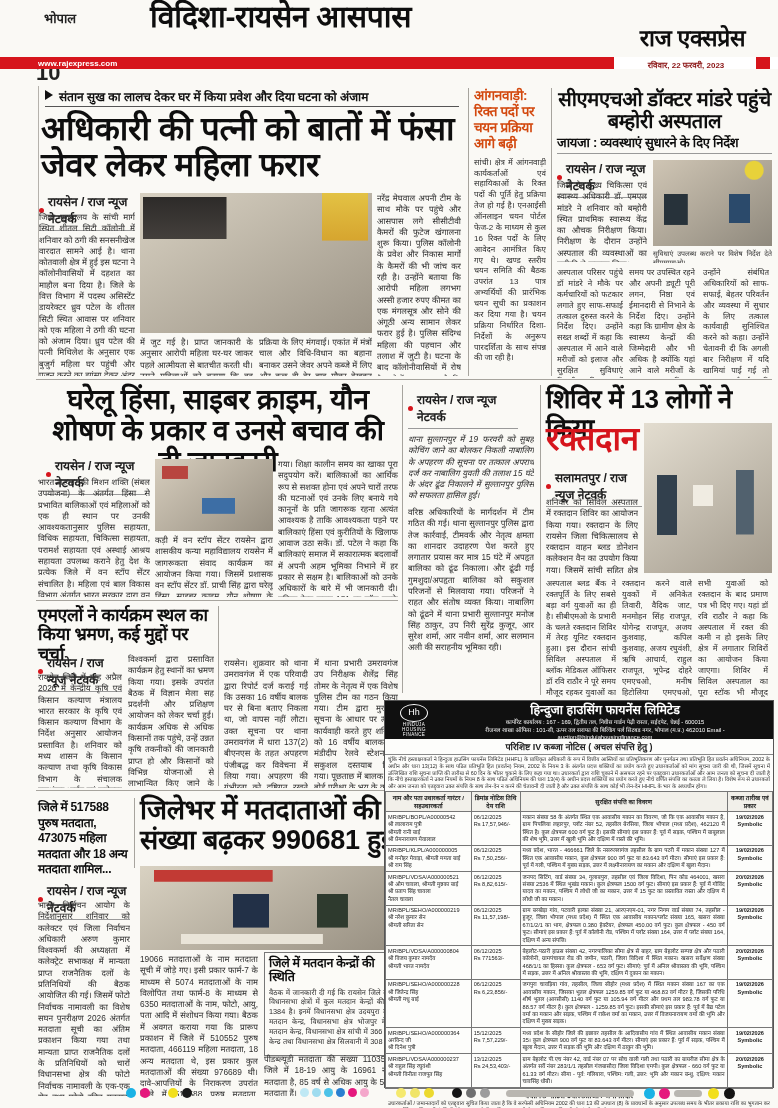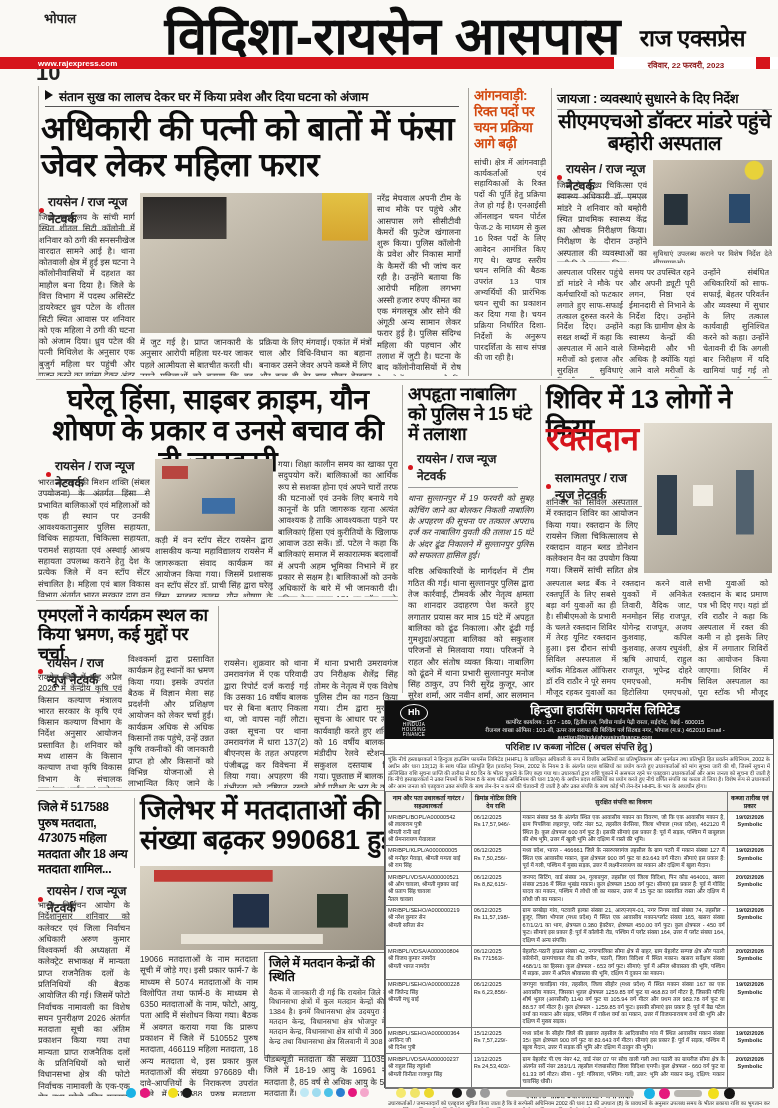--- a/index.html
+++ b/index.html
@@ -31,37 +31,37 @@
              linear-gradient(#2e3a2e,#2e3a2e) 78% 55%/12% 40% no-repeat,
              linear-gradient(#e9e4d8,#e9e4d8) 35% 92%/55% 12% no-repeat,
              linear-gradient(150deg,#d9d2c2,#978f81);}
   .rule{background:#a7a49e;}
   .cap{font-size:7px;line-height:1.3;color:#333;text-align:justify;overflow:hidden;}
   
   .notice{border:1px solid #555;background:#fdfdfb;}
   .nbar{background:#101010;color:#fff;display:flex;align-items:center;gap:6px;padding:2px 6px;}
   .nlogo{width:46px;flex:0 0 auto;text-align:center;color:#fff;}
   .nlogo .oval{width:26px;height:16px;border:1.5px solid #fff;border-radius:50%;margin:0 auto;
-               font-size:9px;font-weight:bold;line-height:15px;}
+               font-size:9px;font-weight:normal;line-height:15px;}
   .nlogo .lt{font-size:4.5px;letter-spacing:.4px;}
   .ntable{border-collapse:collapse;width:100%;table-layout:fixed;}
   .ntable th,.ntable td{border:1px solid #777;padding:1.5px 2px;vertical-align:top;
       font-size:5.6px;line-height:1.32;white-space:pre-line;word-break:break-word;}
   .ntable th{font-size:6.2px;text-align:center;font-weight:bold;background:#f2f0ea;vertical-align:middle;}
   .nt-c0{width:22%;} .nt-c1{width:12%;} .nt-c2{width:55%;text-align:justify;} .nt-c3{width:11%;font-weight:bold;text-align:center;}
   .dot{border-radius:50%;position:absolute;top:0;}
   .pill{border-radius:5px;background:#b9b6b0;position:absolute;top:2px;height:7px;}
 </style>
 </head>
 <body>
 
 <div class="abs" style="left:0;top:0;width:778px;height:70px;">
   <div class="abs" style="left:36px;top:9px;font-size:13px;font-weight:bold;margin-left:8px;">भोपाल</div>
   <div class="abs" style="left:36px;top:24px;font-size:22px;font-weight:bold;margin-top:36px;">10</div>
-  <div class="abs hl" style="left:150px;top:8px;width:470px;text-align:right;font-size:52px;">विदिशा-रायसेन आसपास</div>
+  <div class="abs hl" style="left:150px;top:0;width:470px;text-align:left;font-size:30px;">विदिशा-रायसेन आसपास</div>
   <div class="abs hl" style="left:615px;top:26px;width:155px;text-align:center;font-size:23px;">राज एक्सप्रेस</div>
   <div class="abs" style="left:0;top:57px;width:778px;height:12px;background:#fff;">
     <div class="abs" style="left:0;top:0;width:614px;height:12px;background:#d6151c;"></div>
     <a class="abs" style="left:38px;top:2px;font-size:8px;font-weight:bold;color:#fff;text-decoration:none;z-index:2;">www.rajexpress.com</a>
     <div class="abs" style="left:620px;top:2px;width:132px;text-align:center;font-size:8px;font-weight:bold;color:#8a1313;">रविवार, 22 फरवरी, 2023</div>
     <div class="abs" style="left:756px;top:0;width:14px;height:12px;background:#d6151c;"></div>
   </div>
 </div>
 
 <div class="abs" style="left:38px;top:86px;width:424px;height:290px;border-left:1px solid #b5b2ac;padding-left:4px;">
@@ -84,22 +84,22 @@
 <div class="abs rule" style="left:468px;top:88px;width:1px;height:288px;"></div>
 
 <div class="abs" style="left:474px;top:88px;width:72px;height:288px;">
   <div class="hl" style="font-size:13.5px;color:#d3490f;line-height:1.18;">आंगनवाड़ी: रिक्त पदों पर चयन प्रक्रिया आगे बढ़ी</div>
   <div class="bt" style="margin-top:6px;height:218px;font-size:8px;">सांची। क्षेत्र में आंगनवाड़ी कार्यकर्ताओं एवं सहायिकाओं के रिक्त पदों की पूर्ति हेतु प्रक्रिया तेज हो गई है। एनआईसी ऑनलाइन चयन पोर्टल फेज-2 के माध्यम से कुल 16 रिक्त पदों के लिए आवेदन आमंत्रित किए गए थे। खण्ड स्तरीय चयन समिति की बैठक उपरांत 13 पात्र अभ्यर्थियों की प्रारंभिक चयन सूची का प्रकाशन कर दिया गया है। चयन प्रक्रिया निर्धारित दिशा-निर्देशों के अनुरूप पारदर्शिता के साथ संपन्न की जा रही है।</div>
 </div>
 
 <div class="abs rule" style="left:551px;top:88px;width:1px;height:288px;"></div>
 
 <div class="abs" style="left:557px;top:88px;width:215px;height:290px;">
+  <div class="hl" style="font-size:20px;text-align:center;">सीएमएचओ डॉक्टर मांडरे पहुंचे बम्होरी अस्पताल</div>
   <div class="hl" style="font-size:13px;margin-top:4px;border-bottom:1px solid #999;padding-bottom:3px;">जायजा : व्यवस्थाएं सुधारने के दिए निर्देश</div>
-  <div class="hl" style="font-size:20px;text-align:center;">सीएमएचओ डॉक्टर मांडरे पहुंचे बम्होरी अस्पताल</div>
   <div class="abs byline" style="left:0;top:72px;width:90px;">
     <span class="bdot"></span>
     <span>रायसेन / राज न्यूज नेटवर्क</span>
   </div>
   <div class="abs bt" style="left:0;top:92px;width:90px;height:82px;">जिले के मुख्य चिकित्सा एवं स्वास्थ्य अधिकारी डॉ. एमएल मांडरे ने शनिवार को बम्होरी स्थित प्राथमिक स्वास्थ्य केंद्र का औचक निरीक्षण किया। निरीक्षण के दौरान उन्होंने अस्पताल की व्यवस्थाओं का बारीकी से जायजा लिया।</div>
   <div class="abs photo ph-cmho" style="left:96px;top:72px;width:119px;height:86px;"></div>
   <div class="abs cap" style="left:96px;top:161px;width:119px;height:14px;">सुविधाएं उपलब्ध कराने पर विशेष निर्देश देते सीएमएचओ।</div>
   <div class="abs bt" style="left:0;top:180px;width:66px;height:110px;font-size:8px;">अस्पताल परिसर पहुंचे डॉ मांडरे ने मौके पर कर्मचारियों को फटकार लगाते हुए साफ-सफाई तत्काल दुरुस्त करने के निर्देश दिए। उन्होंने सख्त शब्दों में कहा कि अस्पताल में आने वाले मरीजों को इलाज और सुरक्षित सुविधाएं मिलनी चाहिए, इसमें किसी भी तरह की लापरवाही बर्दाश्त नहीं की जाएगी। ओपीडी, वार्ड, संसाधनों, उपकरणों और स्टाफ की उपस्थिति की भी जांच की। उन्होंने प्रसूता महिलाओं को बेहतर</div>
   <div class="abs bt" style="left:72px;top:180px;width:66px;height:110px;font-size:8px;">समय पर उपस्थित रहने और अपनी ड्यूटी पूरी लगन, निष्ठा एवं ईमानदारी से निभाने के निर्देश दिए। उन्होंने कहा कि ग्रामीण क्षेत्र के स्वास्थ्य केन्द्रों की जिम्मेदारी और भी अधिक है क्योंकि यहां आने वाले मरीजों के पास अन्य विकल्प सीमित होते हैं। निरीक्षण के अंत में</div>
   <div class="abs bt" style="left:146px;top:180px;width:66px;height:110px;font-size:8px;">उन्होंने संबंधित अधिकारियों को साफ-सफाई, बेहतर परिवर्तन और व्यवस्था में सुधार के लिए तत्काल कार्यवाही सुनिश्चित करने को कहा। उन्होंने चेतावनी दी कि अगली बार निरीक्षण में यदि खामियां पाई गई तो सख्त कार्रवाई की जाएगी।</div>
@@ -115,21 +115,20 @@
   </div>
   <div class="abs bt" style="left:0;top:92px;width:112px;height:120px;">भारत सरकार की मिशन शक्ति (संबल उपयोजना) के अंतर्गत हिंसा से प्रभावित बालिकाओं एवं महिलाओं को एक ही स्थान पर उनकी आवश्यकतानुसार पुलिस सहायता, विधिक सहायता, चिकित्सा सहायता, परामर्श सहायता एवं अस्थाई आश्रय सहायता उपलब्ध कराने हेतु देश के प्रत्येक जिले में वन स्टॉप सेंटर संचालित है। महिला एवं बाल विकास विभाग अंतर्गत भारत सरकार द्वारा वन स्टॉप सेंटर रायसेन जिले में भी संचालित है। वन स्टॉप सेंटर द्वारा बालिकाओं एवं महिलाओं को उनके साथ होने वाली हिंसा से रोकथाम एवं बचाव हेतु निरंतर विद्यालयों / महाविद्यालयों/ आंगनवाड़ी केन्द्रों / समुदाय के मध्य जागरूकता संवाद कार्यक्रम का भी आयोजन किया जाता है। इसी</div>
   <div class="abs photo ph-class" style="left:117px;top:74px;width:118px;height:72px;"></div>
   <div class="abs bt" style="left:117px;top:150px;width:118px;height:62px;">कड़ी में वन स्टॉप सेंटर रायसेन द्वारा शासकीय कन्या महाविद्यालय रायसेन में जागरूकता संवाद कार्यक्रम का आयोजन किया गया। जिसमें प्रशासक वन स्टॉप सेंटर डॉ. प्राची सिंह द्वारा घरेलू हिंसा, साइबर क्राइम, यौन शोषण के प्रकार एवं उससे बचाव व रोकथाम पर चर्चा कर जानकारी दी गई। पोक्सो एक्ट एवं कार्यस्थल पर महिलाओं का लैंगिक उत्पीड़न से बचाव अधिनियम 2013 के बारे में विस्तार से बताया</div>
   <div class="abs bt" style="left:240px;top:74px;width:120px;height:138px;">गया। शिक्षा कालीन समय का खाका पूरा सदुपयोग करें। बालिकाओं का आर्थिक रूप से सशक्त होना एवं अपने चारों तरफ की घटनाओं एवं उनके लिए बनाये गये कानूनों के प्रति जागरूक रहना अत्यंत आवश्यक है ताकि आवश्यकता पड़ने पर बालिकाएं हिंसा एवं कुरीतियों के खिलाफ आवाज उठा सकें। डॉ. पटेल ने कहा कि बालिकाएं समाज में सकारात्मक बदलावों में अपनी अहम भूमिका निभाने में हर प्रकार से सक्षम है। बालिकाओं को उनके अधिकारों के बारे में भी जानकारी दी। महिला हेल्प लाइन 181 पर कॉल करके भी बालिकाएं एवं महिलाएं वन स्टॉप सेंटर से सहायता ले सकती है। कार्यक्रम में वन स्टॉप सेंटर से प्रशासक डॉ. प्राची सिंह, केसवर्कर सहित प्राचार्य डॉ. विनोद सेन, डॉ. प्रिया श्रीवास्तव एवं समस्त उपस्थित रहे।</div>
 </div>
 
 <div class="abs rule" style="left:402px;top:385px;width:1px;height:308px;"></div>
 
 <div class="abs" style="left:408px;top:385px;width:126px;height:310px;">
-  <div class="hl" style="font-size:18px;">अपहृता नाबालिग को पुलिस ने 15 घंटे में तलाशा</div>
   <div class="byline" style="margin-top:6px;width:110px;">
     <span class="bdot"></span>
     <span>रायसेन / राज न्यूज नेटवर्क</span>
   </div>
   <div class="bt" style="margin-top:5px;height:70px;font-style:italic;">थाना सुल्तानपुर में 19 फरवरी को सुबह कोचिंग जाने का बोलकर निकली नाबालिग के अपहरण की सूचना पर तत्काल अपराध दर्ज कर नाबालिग युवती की तलाश 15 घंटे के अंदर ढूंढ निकालने में सुल्तानपुर पुलिस को सफलता हासिल हुई।</div>
   <div class="bt" style="margin-top:3px;height:148px;">वरिष्ठ अधिकारियों के मार्गदर्शन में टीम गठित की गई। थाना सुल्तानपुर पुलिस द्वारा तेज कार्रवाई, टीमवर्क और नेतृत्व क्षमता का शानदार उदाहरण पेश करते हुए लगातार प्रयास कर मात्र 15 घंटे में अपहृत बालिका को ढूंढ निकाला। और ढूंढी गई गुमशुदा/अपहृता बालिका को सकुशल परिजनों से मिलवाया गया। परिजनों ने राहत और संतोष व्यक्त किया। नाबालिग को ढूंढने में थाना प्रभारी सुल्तानपुर मनोज सिंह ठाकुर, उप निरी सुरेंद्र कुजूर, आर सुरेश शर्मा, आर नवीन शर्मा, आर सलमान अली की सराहनीय भूमिका रही।</div>
 </div>
 
 <div class="abs rule" style="left:540px;top:385px;width:1px;height:310px;"></div>
 

